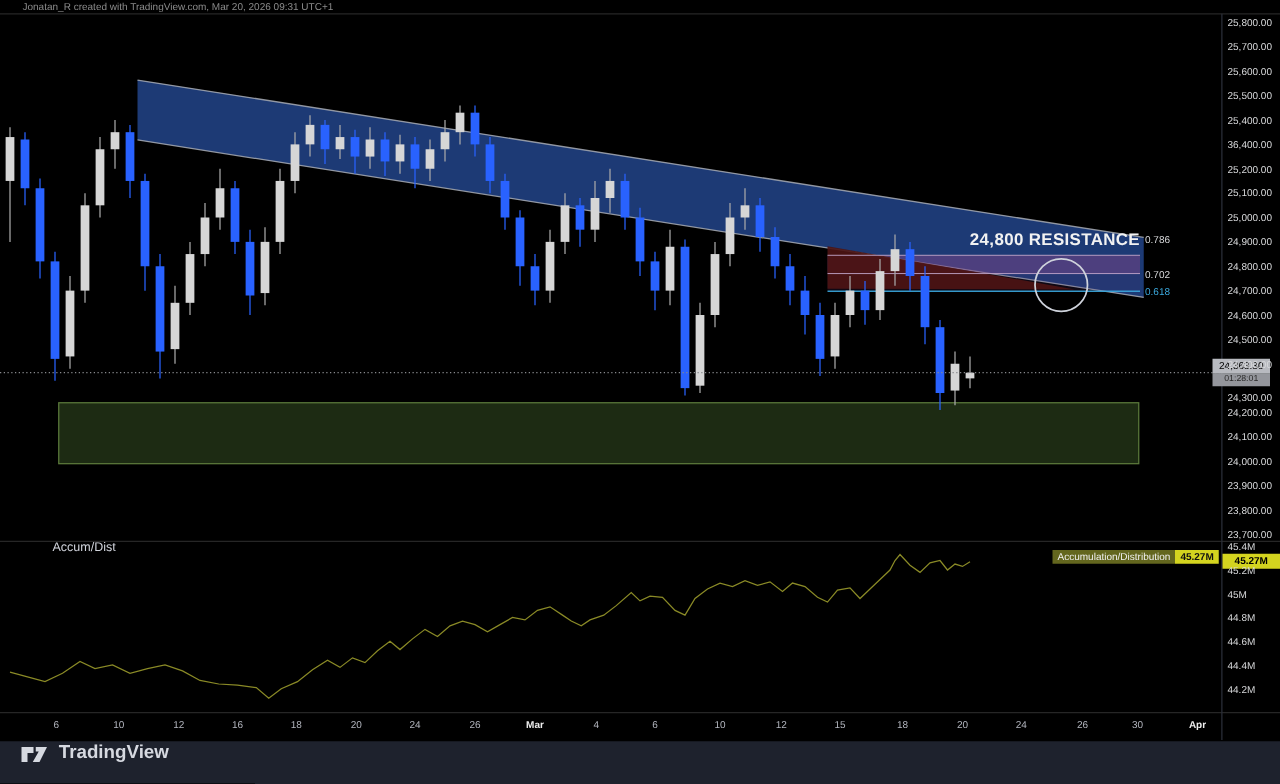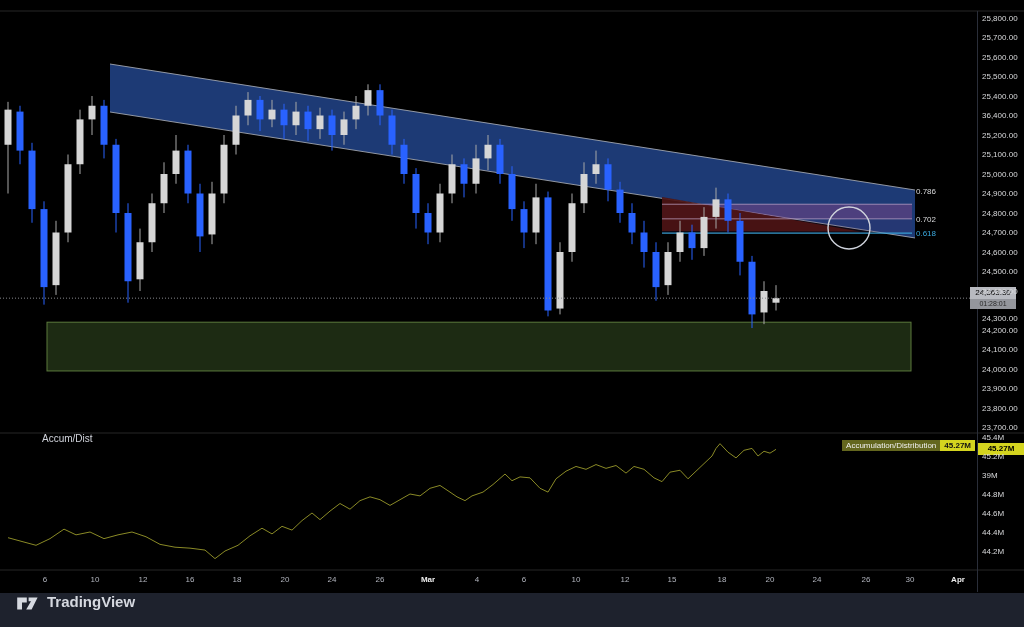--- a/index.html
+++ b/index.html
@@ -23,20 +23,21 @@
   #ind-badge{position:absolute;left:978px;top:443px;width:46px;background:#d4d41f;color:#000;
              font-size:8px;font-weight:bold;line-height:12px;text-align:center;}
   #footer{position:absolute;left:0;top:593px;width:1024px;height:34px;background:#1e222d;
           display:flex;align-items:flex-start;padding-left:16px;box-sizing:border-box;}
   #brand{font-size:15px;font-weight:bold;color:#d6d9e0;margin-left:7px;}
 </style>
 </head>
 <body>
 
 <div id="stage">
+  <div id="credit">Jonatan_R created with TradingView.com, Mar 20, 2026 09:31 UTC+1</div>
 
   <svg id="chart" width="1024" height="627">
       <line x1="0" y1="11" x2="1024" y2="11" stroke="#262626" stroke-width="1"></line>
       <line x1="0" y1="433" x2="1024" y2="433" stroke="#262626" stroke-width="1"></line>
       <line x1="0" y1="570" x2="1024" y2="570" stroke="#262626" stroke-width="1"></line>
       <line x1="977.5" y1="11" x2="977.5" y2="592" stroke="#2a2e39" stroke-width="1"></line>
       <polygon points="110,64.02000000000001 915,189.99 915,237.96 110,111.99000000000001" fill="#1d3a75"></polygon>
       <line x1="110" y1="64.02000000000001" x2="915" y2="189.99" stroke="#a9adb5" stroke-width="1" opacity="0.85"></line>
       <line x1="110" y1="111.99000000000001" x2="915" y2="237.96" stroke="#a9adb5" stroke-width="1" opacity="0.85"></line>
       <rect x="47" y="322.2" width="864" height="48.75" fill="#1d2b13" stroke="#5c7a3c" stroke-width="1"></rect>
@@ -304,20 +305,21 @@
       </g>
       <g>
         <line x1="776" y1="285.15000000000003" x2="776" y2="310.5" stroke="#a8a8a8" stroke-width="1"></line>
         <rect x="772.5" y="298.15650000000016" width="7" height="4.543499999999824" fill="#d6d6d6"></rect>
       </g>
       <line x1="0" y1="298.15650000000016" x2="977" y2="298.15650000000016" stroke="#86888c" stroke-width="1" stroke-dasharray="1,2"></line>
       <circle cx="849" cy="228.01500000000001" r="21" fill="none" stroke="#cfd3dc" stroke-width="1.4"></circle>
       <polyline points="8,537.6999999999996 22,541.5000000000001 36,545.3000000000001 50,538.6500000000001 64,529.1499999999999 76,534.8500000000001 90,532 104,538.6500000000001 118,534.8500000000001 132,532 146,536.7499999999998 160,544.3499999999996 175,547.1999999999997 190,548.1500000000002 205,550.0499999999997 215,558.6000000000001 225,550.9999999999995 238,545.3000000000001 250,535.8 262,528.2 272,533.8999999999996 282,526.2999999999997 292,530.0999999999997 302,520.5999999999996 312,512.9999999999998 320,519.6499999999997 330,511.10000000000014 340,503.4999999999996 350,509.1999999999998 360,500.65000000000015 370,496.84999999999957 380,499.6999999999997 390,505.39999999999986 400,499.6999999999997 410,494.0000000000001 420,495.89999999999975 430,488.2999999999999 440,485.4499999999998 450,492.09999999999985 457,496.84999999999957 465,500.65000000000015 472,495.89999999999975 483,492.09999999999985 493,484.5 505,474.05000000000007 512,480.7000000000001 520,476.90000000000015 530,477.84999999999997 540,488.2999999999999 548,492.09999999999985 556,478.7999999999998 566,471.19999999999993 576,466.44999999999953 586,469.29999999999967 596,464.5499999999999 606,468.34999999999985 616,465.4999999999997 626,473.09999999999957 634,466.44999999999953 644,469.29999999999967 654,477.84999999999997 662,481.64999999999986 670,472.14999999999975 680,470.2500000000001 688,478.7999999999998 696,471.19999999999993 704,463.60000000000014 712,455.9999999999996 716,448.39999999999975 720,443.65000000000003 728,452.1999999999997 736,457.89999999999986 744,450.30000000000007 752,448.39999999999975 758,455.9999999999996 764,451.2499999999999 770,453.15000000000015 776,449.34999999999957" fill="none" stroke="#8a8a26" stroke-width="1"></polyline>
     </svg>
 
+  <div id="resistance">24,800 RESISTANCE</div>
 
   <div id="accumdist-title">Accum/Dist</div>
 
   <div id="ind-float">
     <span class="nm">Accumulation/Distribution</span>
     <span class="val">45.27M</span>
   </div>
 
   <div id="price-axis"></div>
 
@@ -380,18 +382,18 @@
     <div class="axlabel" style="top: 286.5px;">24,400.00</div>
     <div class="axlabel" style="top: 314px;">24,300.00</div>
     <div class="axlabel" style="top: 325.5px;">24,200.00</div>
     <div class="axlabel" style="top: 345px;">24,100.00</div>
     <div class="axlabel" style="top: 364.5px;">24,000.00</div>
     <div class="axlabel" style="top: 384px;">23,900.00</div>
     <div class="axlabel" style="top: 403.5px;">23,800.00</div>
     <div class="axlabel" style="top: 423px;">23,700.00</div>
     <div class="axlabel" style="top: 432.5px;">45.4M</div>
     <div class="axlabel" style="top: 451.5px;">45.2M</div>
-    <div class="axlabel" style="top: 470.5px;">39M</div>
+    <div class="axlabel" style="top: 470.5px;">45M</div>
     <div class="axlabel" style="top: 489.5px;">44.8M</div>
     <div class="axlabel" style="top: 508.5px;">44.6M</div>
     <div class="axlabel" style="top: 527.5px;">44.4M</div>
     <div class="axlabel" style="top: 546.5px;">44.2M</div>
   </div>
 
 </body></html>

